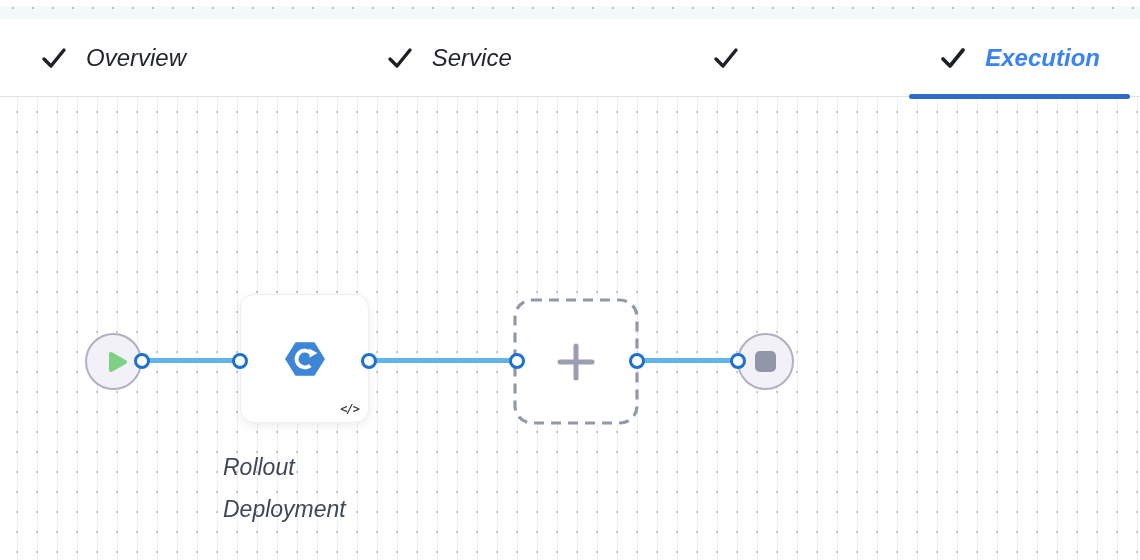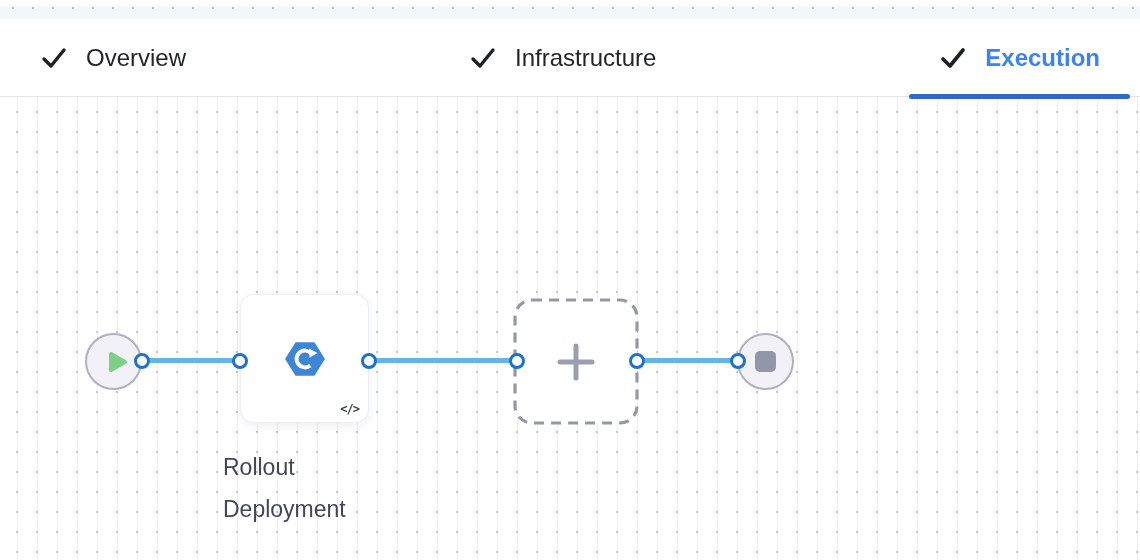--- a/index.html
+++ b/index.html
@@ -1,18 +1,18 @@
 <!DOCTYPE html>
 <html><head>
 <meta charset="utf-8">
 <style>
   * { margin:0; padding:0; box-sizing:border-box; }
   html,body { width:1140px; height:560px; overflow:hidden; background:#fff;
               font-family:"Liberation Sans", sans-serif; }
-  .screen { position:relative; width:1140px; height:560px; }
+  .screen { position:relative; width:1140px; height:560px;font-style:italic; }
 
   
   .top-strip {
     height:19px;
     background-image:
       radial-gradient(circle, #b9bfc9 1.3px, transparent 1.5px),
       linear-gradient(#ffffff 0 6px, #f3f8fb 6px 100%);
     background-size:20px 20px, auto;
     background-position:3px -2px, 0 0;
   }
@@ -89,21 +89,26 @@
     <div class="tab">
       <svg class="check" viewBox="0 0 28 28">
         <polyline points="4,15 11,22 24,6" fill="none" stroke="#1d2127" stroke-width="3.4" stroke-linecap="round" stroke-linejoin="round"></polyline>
       </svg>
       <span>Overview</span>
     </div>
     <div class="tab">
       <svg class="check" viewBox="0 0 28 28">
         <polyline points="4,15 11,22 24,6" fill="none" stroke="#1d2127" stroke-width="3.4" stroke-linecap="round" stroke-linejoin="round"></polyline>
       </svg>
-      <span>Infrastructure</span>
+      <span>Service</span>
+    </div>
+    <div class="tab">
+      <svg class="check" viewBox="0 0 28 28">
+        <polyline points="4,15 11,22 24,6" fill="none" stroke="#1d2127" stroke-width="3.4" stroke-linecap="round" stroke-linejoin="round"></polyline>
+      </svg>
     </div>
     <div class="tab active">
       <svg class="check" viewBox="0 0 28 28">
         <polyline points="4,15 11,22 24,6" fill="none" stroke="#1d2127" stroke-width="3.7" stroke-linecap="round" stroke-linejoin="round"></polyline>
       </svg>
       <span>Execution</span>
     </div>
   </div>
 
   <div class="canvas">

